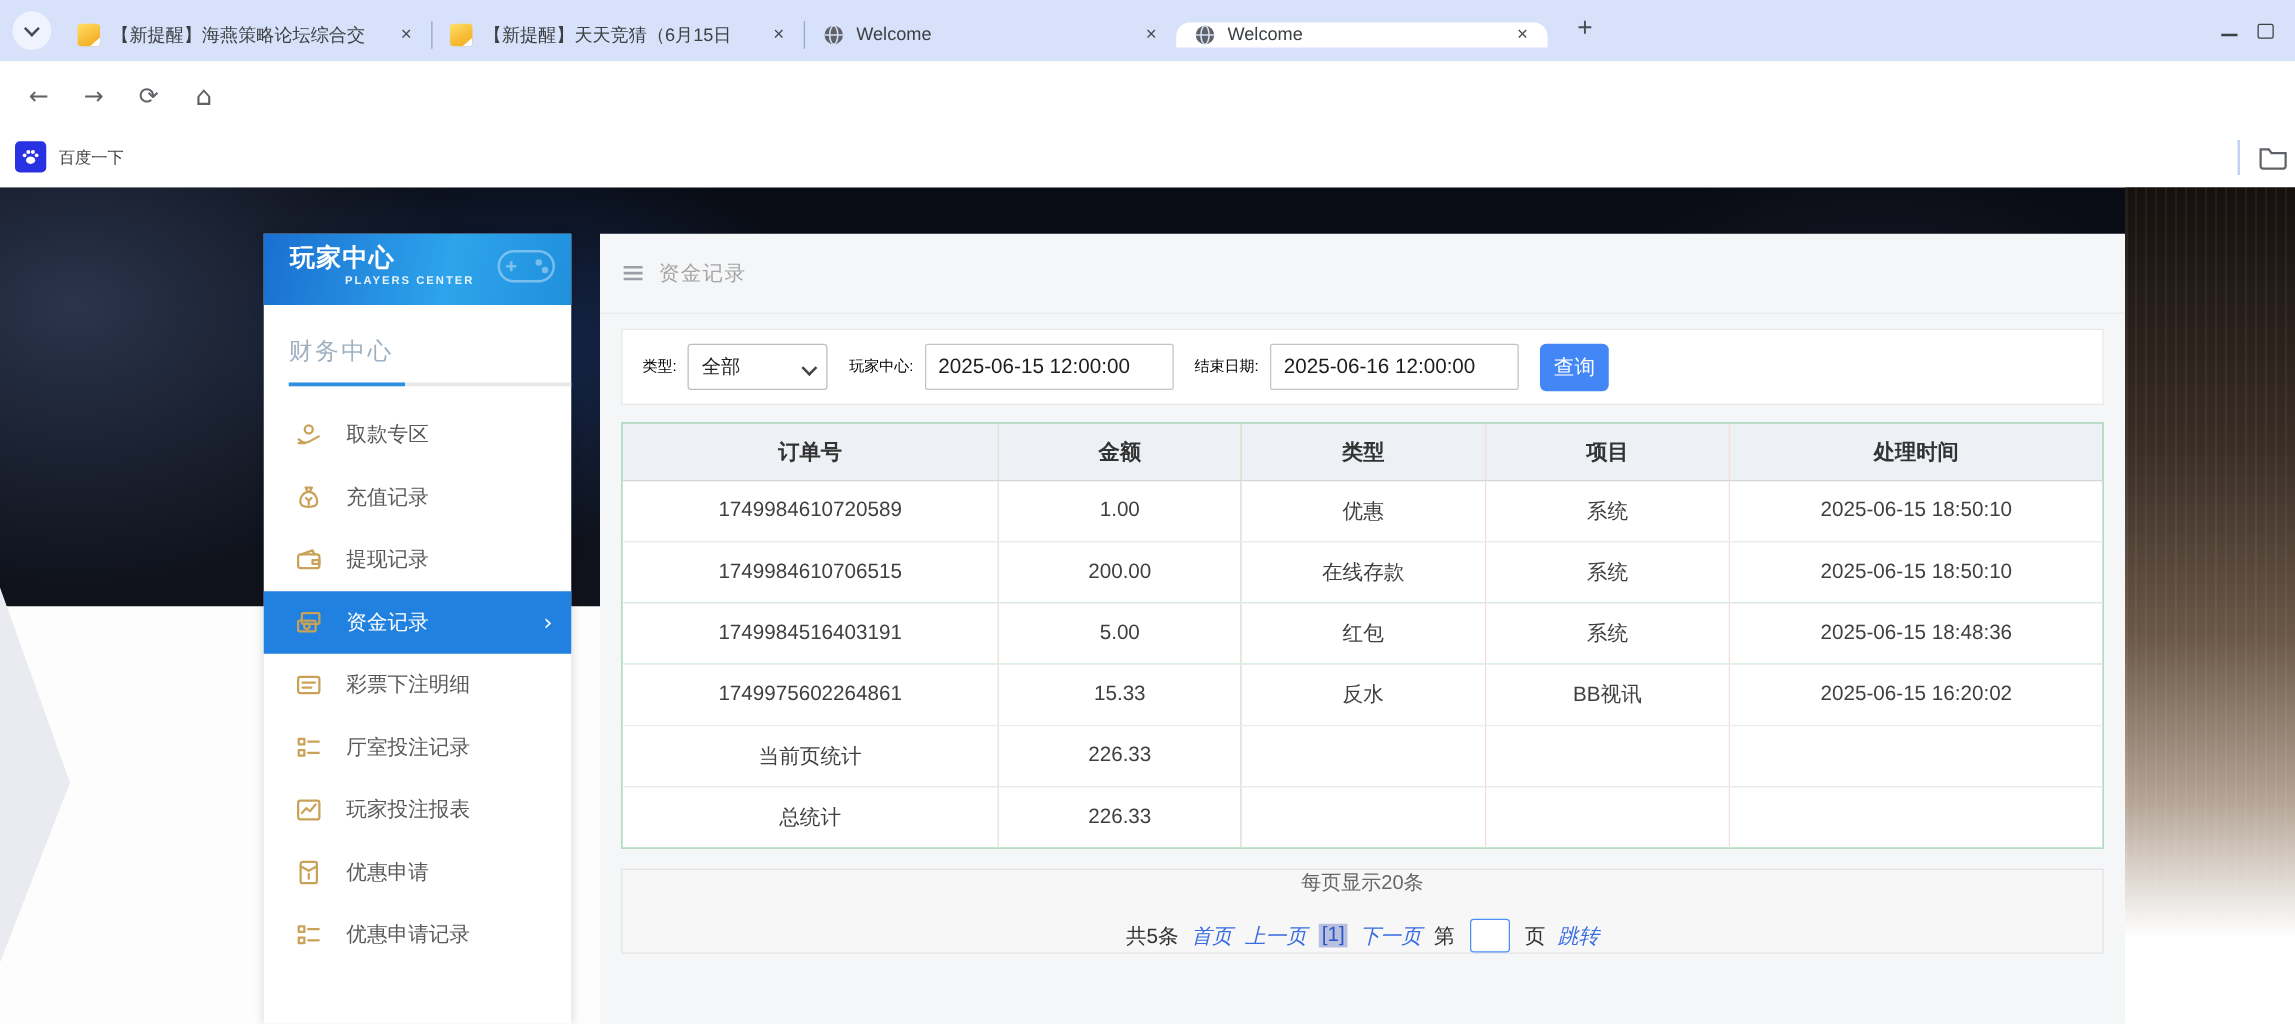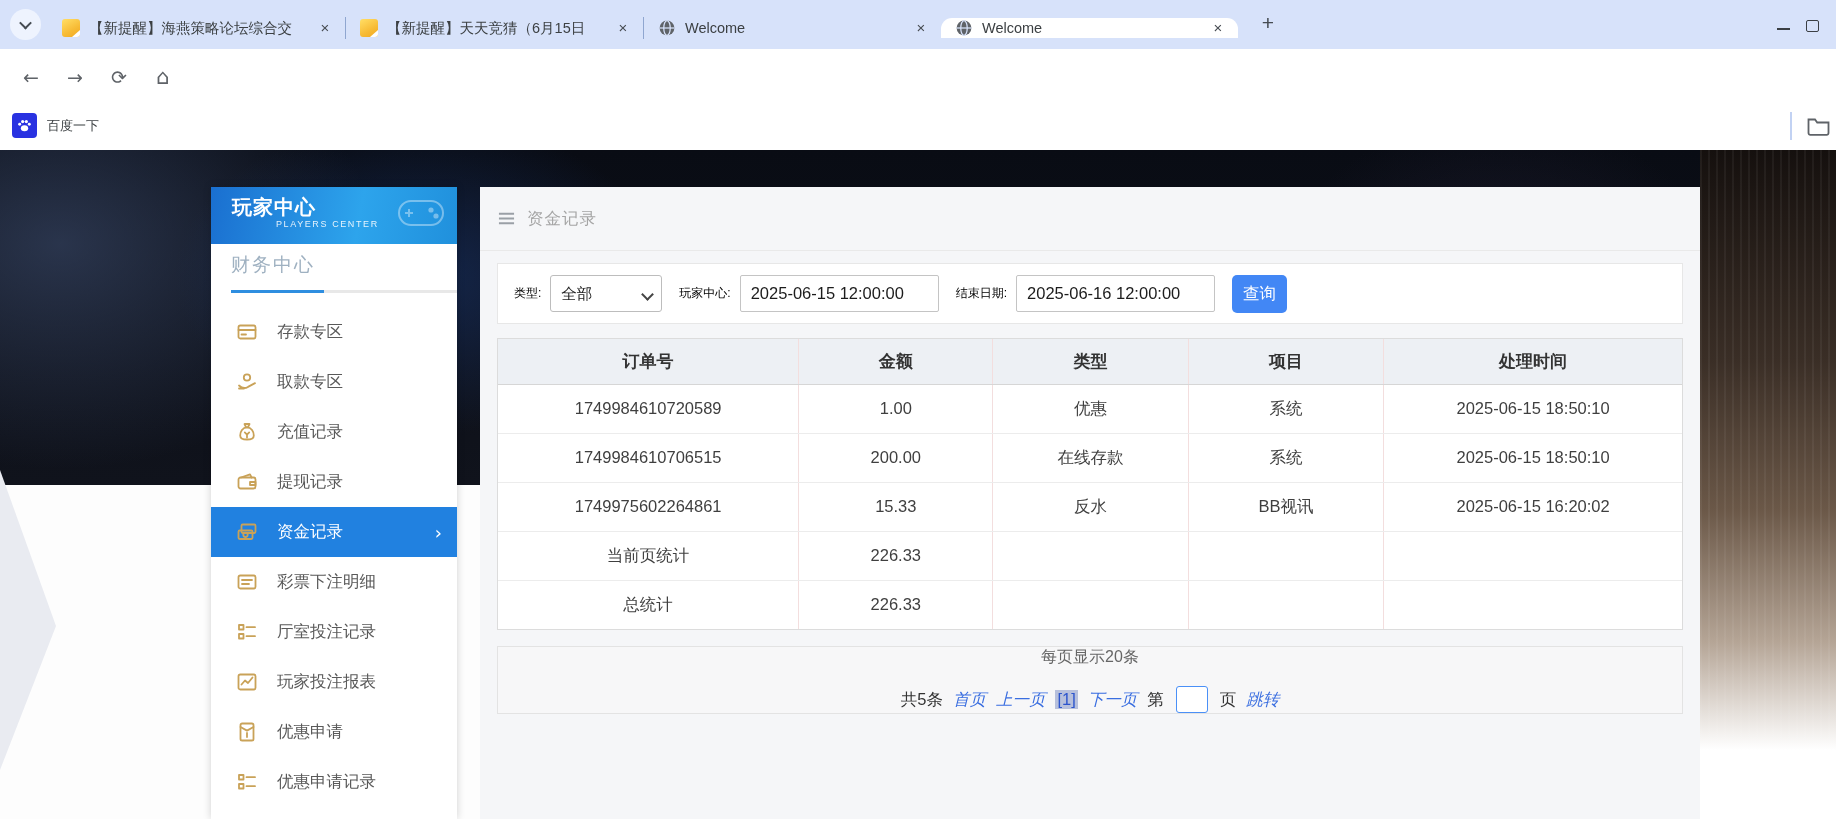--- a/index.html
+++ b/index.html
@@ -75,23 +75,23 @@
   }
   .triangle { position:absolute; left:0; top:320px; width:56px; height:300px; background:#e9ebf1;
     clip-path:polygon(0 0, 100% 52%, 0 100%); }
 
   
   .sidebar { position:absolute; left:211px; top:37px; width:246px; height:632px; background:#fff;
     box-shadow:0 0 8px rgba(0,0,0,.18); }
   .banner { height:57px; background:linear-gradient(100deg,#1a6fd0 0%,#2da4ec 60%,#2090dc 100%);
     padding:8px 0 0 21px; position:relative; overflow:hidden; }
   .banner-title { color:#fff; font-size:20px; font-weight:bold; letter-spacing:1px; line-height:24px; }
-  .banner-sub { color:rgba(255,255,255,.88); font-size:9px; letter-spacing:1.6px; font-weight:normal;padding-left:44px; }
+  .banner-sub { color:rgba(255,255,255,.88); font-size:9px; letter-spacing:1.6px; font-weight:bold;padding-left:44px; }
   .banner-pad { position:absolute; right:10px; top:6px; opacity:.38; }
-  .section { padding:8px 0 0 20px; }
+  .section { padding:24px 0 0 20px; }
   .section-title { font-size:19px; color:#9fb1c1; letter-spacing:2px; padding-bottom:12px; }
   .section-underline { height:3px; background:#e8e8e8; position:relative; margin-right:0; }
   .section-underline:after { content:""; position:absolute; left:0; top:0; width:93px; height:3px; background:#2e8ee0; }
   .menu { margin-top:14px; }
   .menu-item { height:50px; display:flex; align-items:center; padding-left:25px; gap:19px; cursor:pointer;
     font-size:16.5px; color:#595959; position:relative; }
   .menu-item .mi-icon { width:22px; height:22px; flex:none; }
   .menu-item.active { background:#2181e0; color:#fff; }
   .menu-item.active .arrow { position:absolute; right:15px; color:#fff; font-size:18px;
     font-family:"DejaVu Sans",sans-serif; }
@@ -248,29 +248,20 @@
       </span>
     </div>
     <div class="section">
       <div class="section-title">财务中心</div>
       <div class="section-underline"></div>
     </div>
     <div class="menu" id="menu">
         <div class="menu-item">
           <span class="mi-icon icon">
             <svg viewBox="0 0 22 22" fill="none" stroke="#c9a258" stroke-width="1.8" stroke-linecap="round" stroke-linejoin="round">
-              <rect x="2.5" y="4.5" width="17" height="13" rx="1.8"></rect>
-              <path d="M2.5 9h17M5.5 13.5h4.5"></path>
-            </svg>
-          </span>
-          <span>存款专区</span>
-        </div>
-        <div class="menu-item">
-          <span class="mi-icon icon">
-            <svg viewBox="0 0 22 22" fill="none" stroke="#c9a258" stroke-width="1.8" stroke-linecap="round" stroke-linejoin="round">
               <circle cx="11" cy="6.5" r="3.2"></circle>
               <path d="M3 14.5c3.5 3.3 6 3.3 9 1.4l7-3.8M3 17.5h5"></path>
             </svg>
           </span>
           <span>取款专区</span>
         </div>
         <div class="menu-item">
           <span class="mi-icon icon">
             <svg viewBox="0 0 22 22" fill="none" stroke="#c9a258" stroke-width="1.8" stroke-linecap="round" stroke-linejoin="round">
               <path d="M8.5 3h5l-1.6 3.4h-1.8z"></path>
@@ -402,20 +393,27 @@
               <td>2025-06-15 18:50:10</td>
             </tr>
             <tr>
               <td>1749984610706515</td>
               <td>200.00</td>
               <td>在线存款</td>
               <td>系统</td>
               <td>2025-06-15 18:50:10</td>
             </tr>
             <tr>
+              <td>1749984516403191</td>
+              <td>5.00</td>
+              <td>红包</td>
+              <td>系统</td>
+              <td>2025-06-15 18:48:36</td>
+            </tr>
+            <tr>
               <td>1749975602264861</td>
               <td>15.33</td>
               <td>反水</td>
               <td>BB视讯</td>
               <td>2025-06-15 16:20:02</td>
             </tr>
             <tr>
               <td>当前页统计</td>
               <td>226.33</td>
               <td></td>

